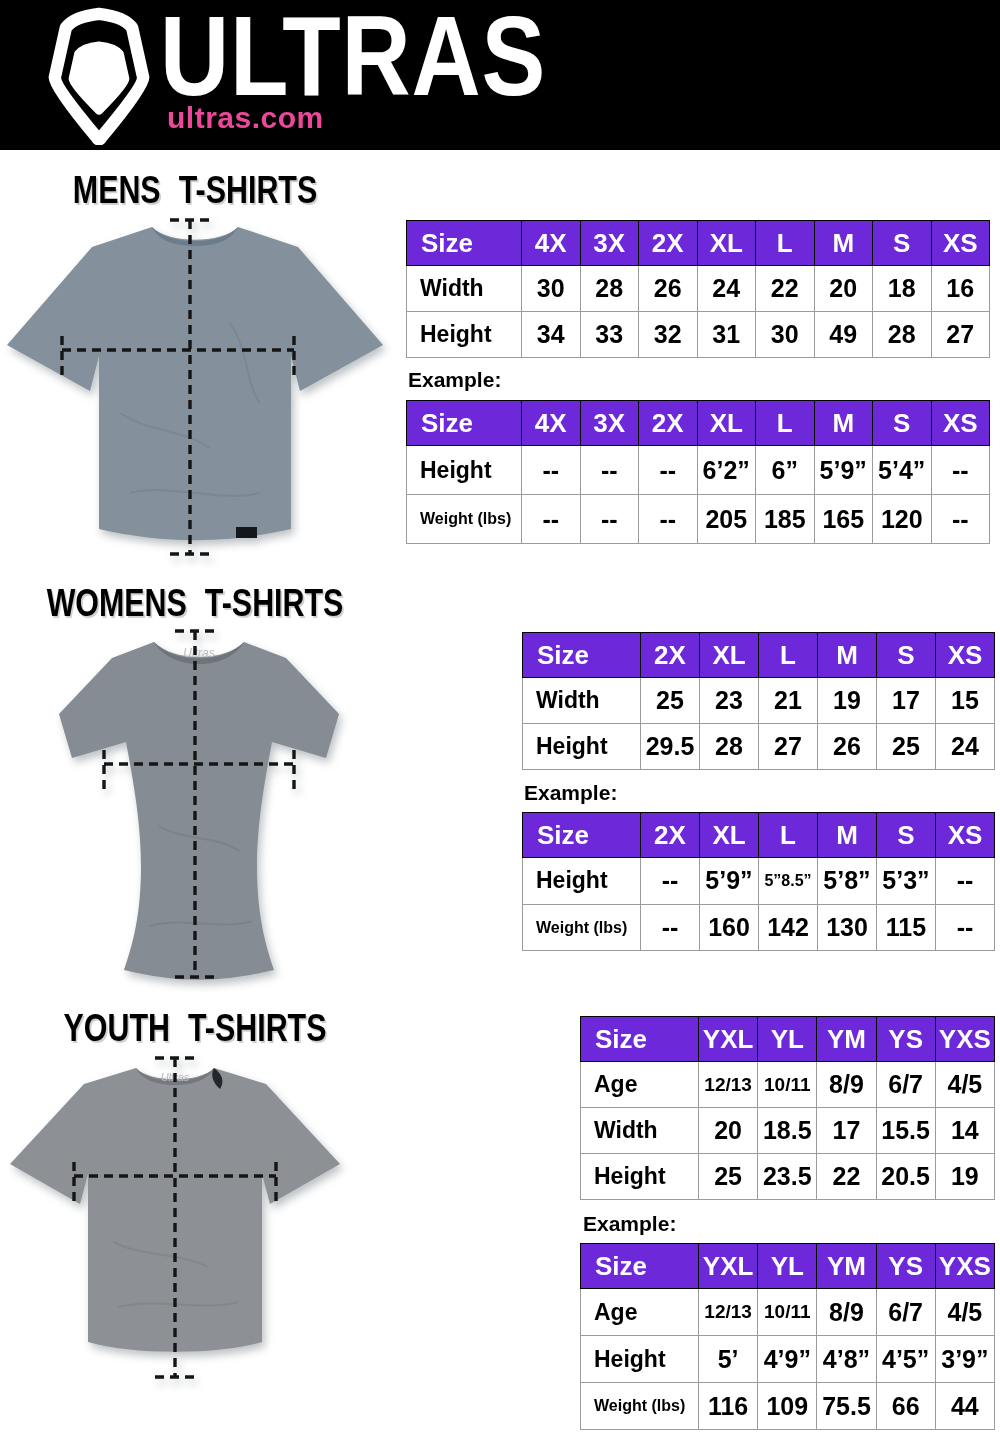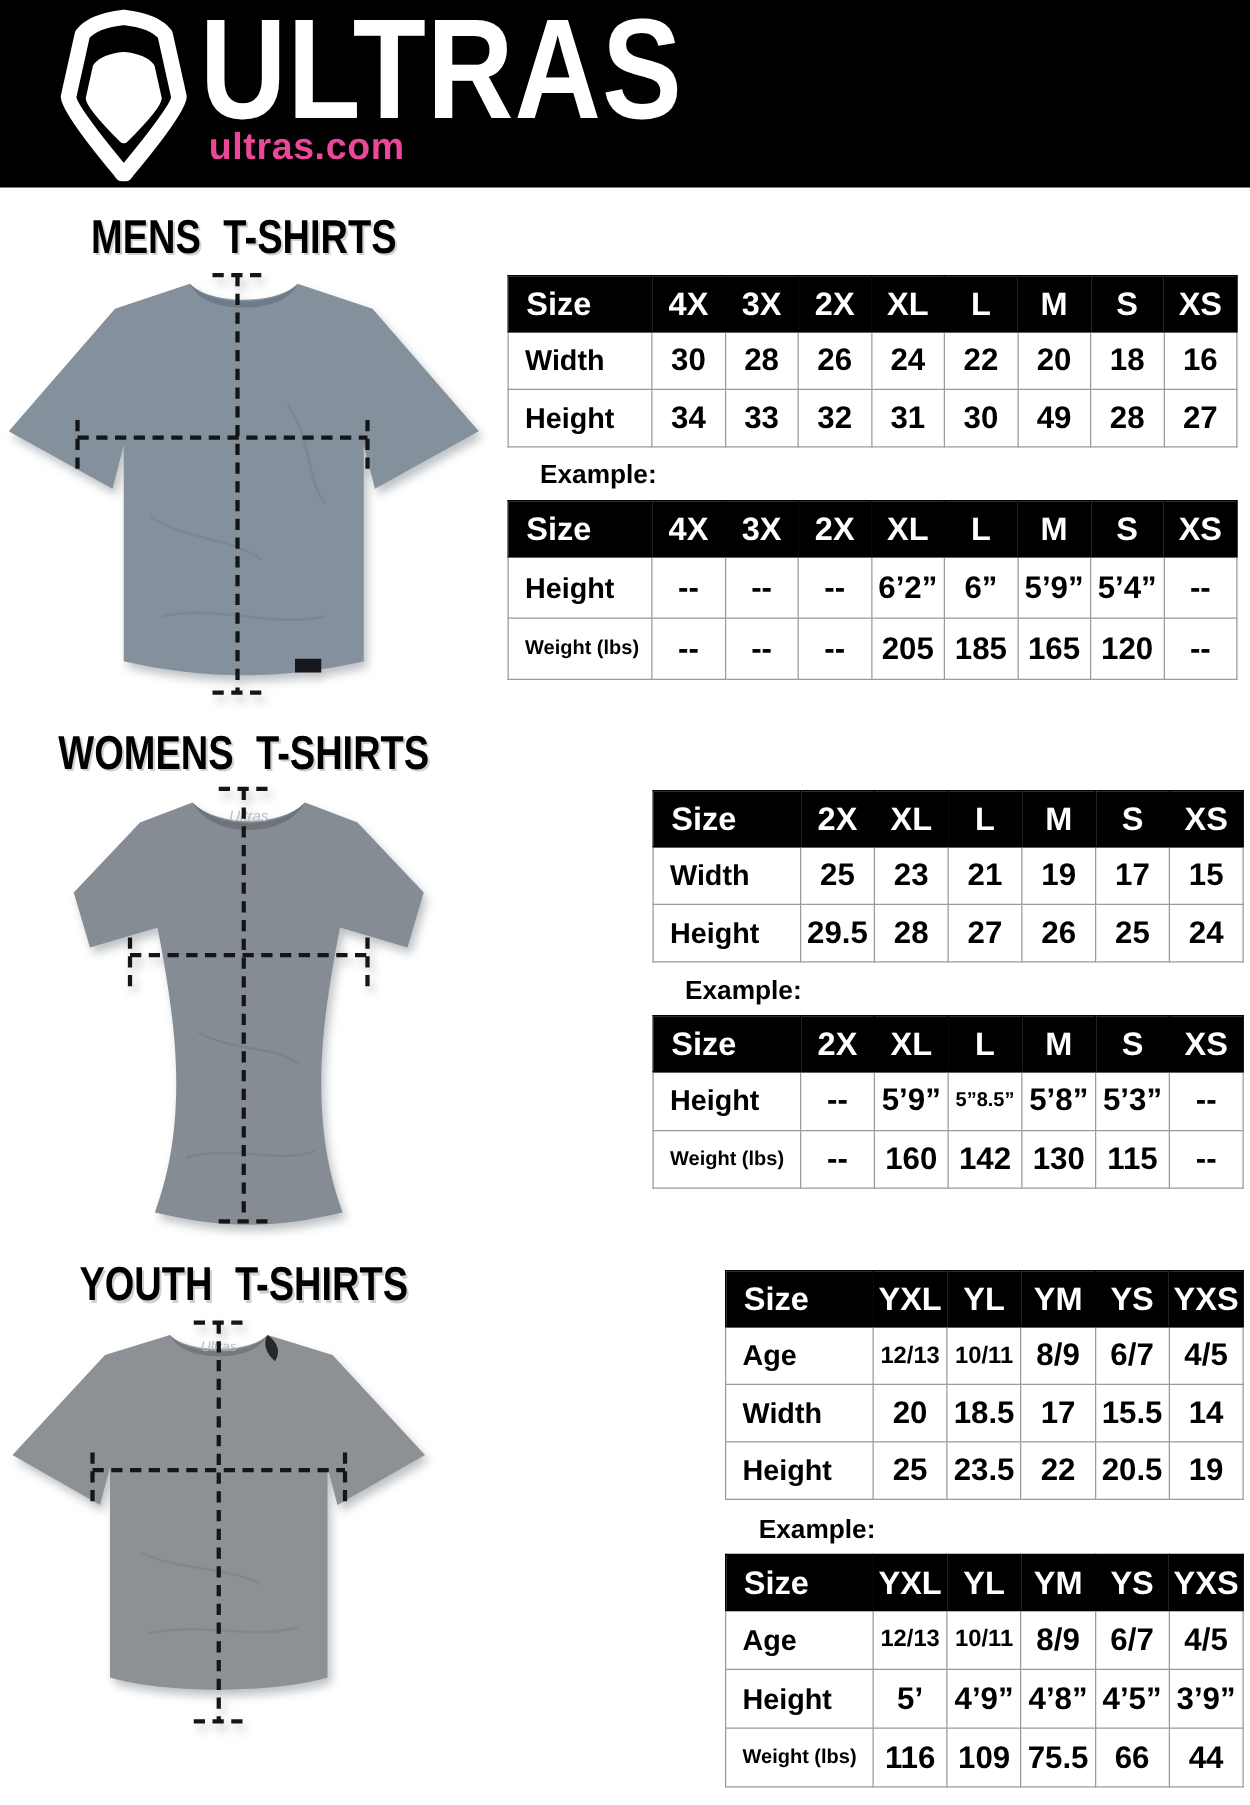--- a/index.html
+++ b/index.html
@@ -27,36 +27,36 @@
   .womens .heading{left:0;top:584px;width:390px;}
   .youth  .heading{left:0;top:1009px;width:390px;}
   
   .shirt{position:absolute;}
   .shirt svg{display:block;filter:drop-shadow(3px 5px 4px rgba(70,80,90,0.35));}
   .mens   .shirt{left:0px;top:213px;width:390px;height:352px;}
   .womens .shirt{left:-16px;top:626px;width:430px;height:360px;}
   .youth  .shirt{left:8px;top:1052px;width:340px;height:332px;}
   .dash-lines path{fill:none;stroke-width:3.4;stroke-dasharray:9,6;}
   
-  .ex-label{position:absolute;font-weight:bold;font-size:21px;color:#000;margin-left:24px;}
+  .ex-label{position:absolute;font-weight:bold;font-size:21px;color:#000;}
   .mens   .ex-label{left:408px;top:368px;}
   .womens .ex-label{left:524px;top:781px;}
   .youth  .ex-label{left:583px;top:1212px;}
   
   .tw{position:absolute;}
   .mens   .tw-size{left:406px;top:220px;width:584px;height:138px;}
   .mens   .tw-ex  {left:406px;top:400px;width:584px;height:144px;}
   .womens .tw-size{left:522px;top:632px;width:473px;height:138px;}
   .womens .tw-ex  {left:522px;top:812px;width:473px;height:139px;}
   .youth  .tw-size{left:580px;top:1016px;width:415px;height:184px;}
   .youth  .tw-ex  {left:580px;top:1243px;width:415px;height:187px;}
   table{width:100%;height:100%;border-collapse:collapse;table-layout:fixed;}
   thead tr{height:45px;}
   thead th{
-    background:#000000;color:#fff;font-weight:bold;font-size:26px;
+    background:#6d28d9;color:#fff;font-weight:bold;font-size:26px;
     text-align:center;border:1px solid #000;padding:0;
   }
   thead th:first-child{text-align:left;padding-left:14px;}
   tbody th,tbody td{border:1px solid #9b9b9b;background:#fff;color:#000;font-weight:bold;padding:0;}
   tbody th{text-align:left;padding-left:13px;font-size:23px;}
   tbody td{text-align:center;font-size:25px;}
   tbody td.sm{font-size:19px;}
   tbody td.xs{font-size:16px;margin-top:44px;}
   tbody th.multiline{font-size:16px;line-height:1.08;}
 </style>

